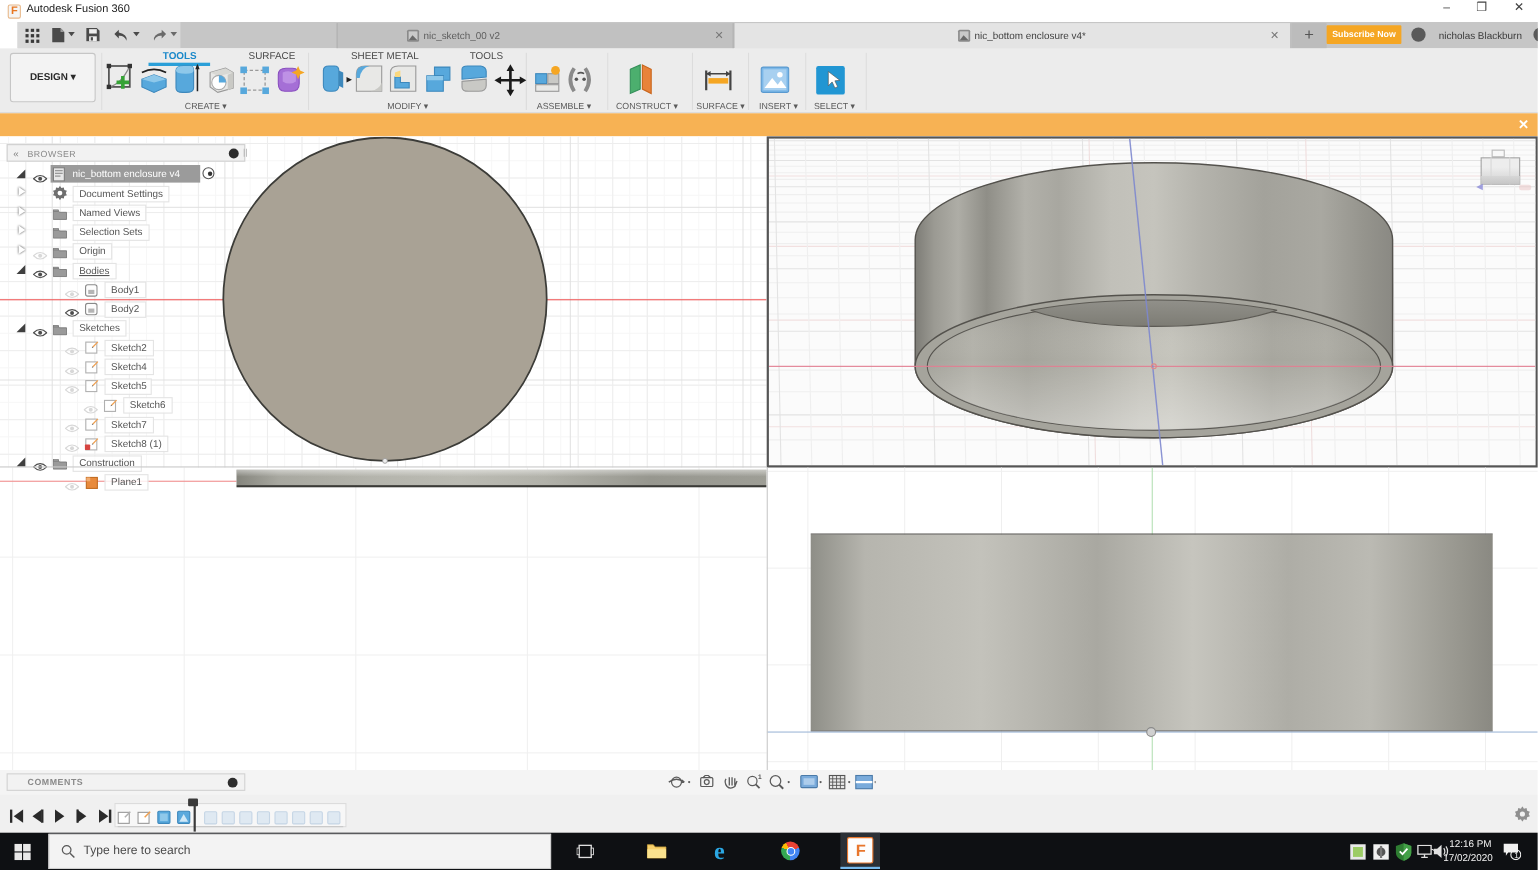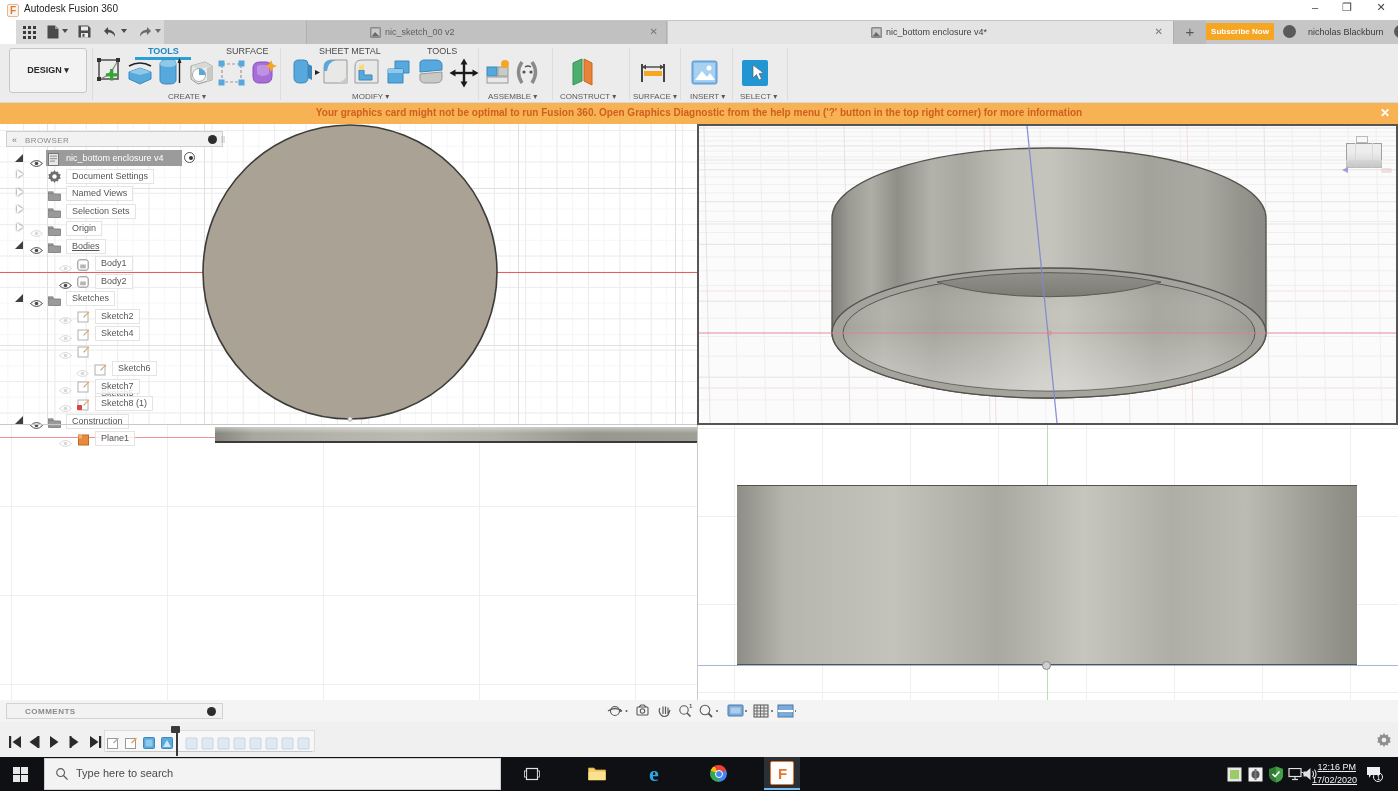--- a/index.html
+++ b/index.html
@@ -279,21 +279,20 @@
     <span class="glabel abs" style="left:168px;">CREATE ▾</span>
     <span class="glabel abs" style="left:352px;">MODIFY ▾</span>
     <span class="glabel abs" style="left:488px;">ASSEMBLE ▾</span>
     <span class="glabel abs" style="left:560px;">CONSTRUCT ▾</span>
     <span class="glabel abs" style="left:633px;">SURFACE ▾</span>
     <span class="glabel abs" style="left:690px;">INSERT ▾</span>
     <span class="glabel abs" style="left:740px;">SELECT ▾</span>
   </div>
 
   <div id="banner" class="abs">
-    <div id="bannertext" class="abs">Your graphics card might not be optimal to run Fusion 360. Open Graphics Diagnostic from the help menu ('?' button in the top right corner) for more information</div>
     <div id="bannerx" class="abs">✕</div>
   </div>
 
   <div id="vps" class="abs">
     <div id="vp-tl" class="abs">
       <div id="redline-tl" class="abs"></div>
       <svg class="abs" style="left:0;top:0;" width="697" height="301">
         <circle cx="350" cy="148" r="147" fill="#a9a295" stroke="#3c3c38" stroke-width="1.6"></circle>
         <circle cx="350" cy="295" r="2.2" fill="#ededed" stroke="#9a9a9a" stroke-width="0.8"></circle>
       </svg>
@@ -571,21 +570,21 @@
     <div class="abs" style="left:0; top:218.0px; width:240px; height:16px;">
           <span class="abs" style="left:59px; top:4px;"><svg width="13" height="9" viewBox="0 0 13 9">
               <path d="M0.5 4.5 Q6.5 -1.5 12.5 4.5 Q6.5 10.5 0.5 4.5 Z" fill="none" stroke="#d8d8d8" stroke-width="1"></path>
               <circle cx="6.5" cy="4.5" r="1.8" fill="#d8d8d8"></circle>
             </svg></span>
           <span class="abs" style="left:77px; top:2px;"><svg width="13" height="13" viewBox="0 0 13 13">
               <rect x="1" y="2" width="10" height="10" fill="#fff" stroke="#b0b0b0"></rect>
               <path d="M7 6 L11.6 1.4 L12.4 2.2 L7.8 6.8 Z" fill="#f0a050"></path>
               <path d="M7 6 L6.5 7.4 L7.9 6.9 Z" fill="#555"></path>
             </svg></span>
-          <span class="abs" style="left:95px; top:1.5px; background:rgba(255,255,255,0.82); border:1px solid rgba(210,210,210,0.6); padding:1px 3px 2px 5px; font-size:9px; color:#555;margin-top:42px;">Sketch5</span>
+          <span class="abs" style="left:95px; top:1.5px; background:rgba(255,255,255,0.82); border:1px solid rgba(210,210,210,0.6); padding:1px 3px 2px 5px; font-size:9px; color:#555;">Sketch5</span>
         </div>
     <div class="abs" style="left:17px; top:235.5px; width:240px; height:16px;">
           <span class="abs" style="left:59px; top:4px;"><svg width="13" height="9" viewBox="0 0 13 9">
               <path d="M0.5 4.5 Q6.5 -1.5 12.5 4.5 Q6.5 10.5 0.5 4.5 Z" fill="none" stroke="#d8d8d8" stroke-width="1"></path>
               <circle cx="6.5" cy="4.5" r="1.8" fill="#d8d8d8"></circle>
             </svg></span>
           <span class="abs" style="left:77px; top:2px;"><svg width="13" height="13" viewBox="0 0 13 13">
               <rect x="1" y="2" width="10" height="10" fill="#fff" stroke="#b0b0b0"></rect>
               <path d="M7 6 L11.6 1.4 L12.4 2.2 L7.8 6.8 Z" fill="#f0a050"></path>
               <path d="M7 6 L6.5 7.4 L7.9 6.9 Z" fill="#555"></path>
@@ -776,20 +775,20 @@
       <svg class="abs" style="left:1288px; top:11px;" width="17" height="13" viewBox="0 0 17 13">
 <rect x="1" y="0.5" width="12" height="8" fill="none" stroke="#e0e0e0" stroke-width="1.2"></rect>
         <line x1="4" y1="11.5" x2="10" y2="11.5" stroke="#e0e0e0" stroke-width="1.2"></line>
         <line x1="7" y1="8.5" x2="7" y2="11.5" stroke="#e0e0e0" stroke-width="1.2"></line>
 <path d="M13 4 q3 0 3.5 3" stroke="#e0e0e0" fill="none"></path>
       </svg>
       <svg class="abs" style="left:1303px; top:10px;" width="15" height="14" viewBox="0 0 15 14">
 <path d="M0.5 4.5 L3.5 4.5 L7.5 1 L7.5 13 L3.5 9.5 L0.5 9.5 Z" fill="#e0e0e0"></path>
 <path d="M9.5 4 Q11.5 7 9.5 10 M11.5 2.5 Q14.5 7 11.5 11.5" stroke="#e0e0e0" fill="none" stroke-width="1.1"></path>
       </svg>
-      <div class="abs" style="left:1312px; top:4px; width:44px; height:28px; color:#f2f2f2; font-size:9px; text-align:right; line-height:13px;text-decoration:underline;">12:16 PM<br>17/02/2020</div>
+      <div class="abs" style="left:1312px; top:4px; width:44px; height:28px; color:#f2f2f2; font-size:9px; text-align:right; line-height:13px;">12:16 PM<br>17/02/2020</div>
       <svg class="abs" style="left:1366px; top:9px;" width="17" height="16" viewBox="0 0 17 16">
 <path d="M1 1 L14 1 L14 9 L5 9 L3 12 L3 9 L1 9 Z" fill="#f0f0f0"></path>
 <circle cx="12" cy="11" r="4.5" fill="none" stroke="#f0f0f0" stroke-width="1"></circle>
         <text x="10.5" y="13.8" font-size="7.5" fill="#f0f0f0">1</text>
       </svg>
     </div>
 </div>
 
 </body></html>

